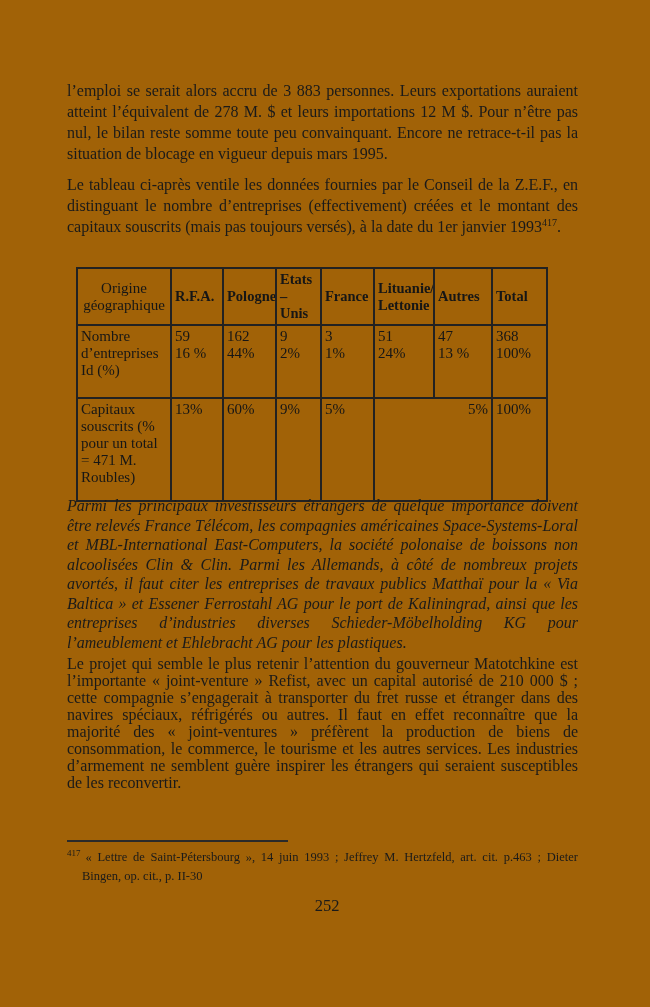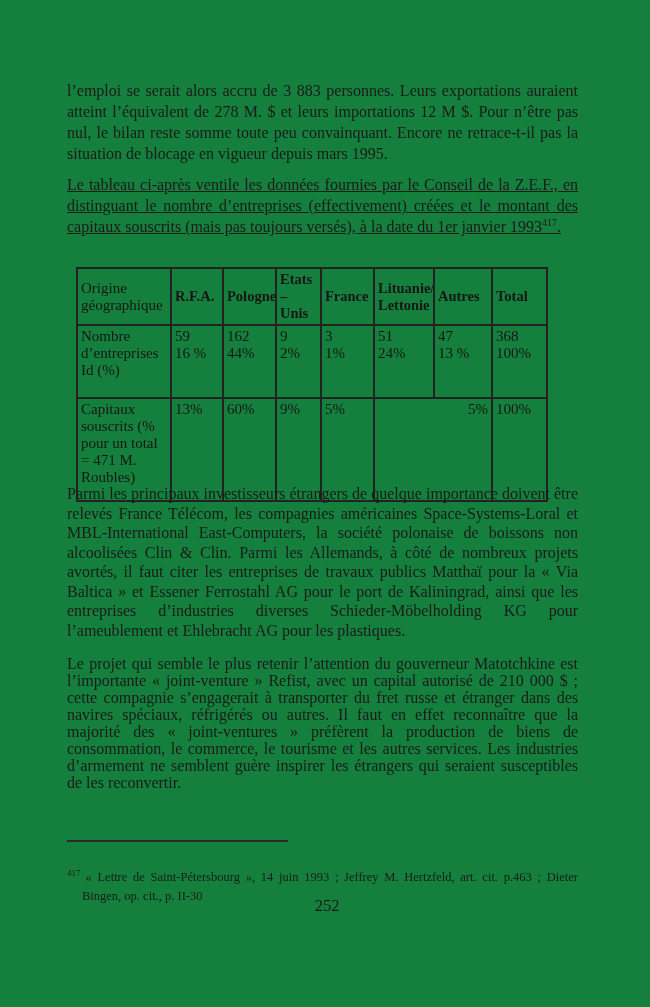--- a/index.html
+++ b/index.html
@@ -1,36 +1,36 @@
 <!DOCTYPE html>
 <html><head>
 <meta charset="utf-8">
 <style>
   html, body { margin: 0; padding: 0; background: #e8e8e8; }
   .page {
     position: relative;
     width: 650px;
     height: 1007px;
     margin: 0 auto;
-    background: #15803d;
+    background: #a16207;
     font-family: "Liberation Serif", "DejaVu Serif", serif;
     color: #1a1a1a;
     overflow: hidden;
   }
   .abs { position: absolute; }
   p.body {
     margin: 0;
     text-align: justify;
     font-size: 16px;
     left: 67px;
     width: 511px;
   }
   #p1 { top: 80px;  line-height: 21px; }
-  #p2 { top: 174px; line-height: 21px; text-decoration: underline; }
-  #p3 { top: 484px; line-height: 19.5px; }
+  #p2 { top: 174px; line-height: 21px; }
+  #p3 { top: 496px; line-height: 19.5px; font-style: italic; }
   #p4 { top: 655px; line-height: 17px; }
   sup.ref {
     font-size: 10px;
     line-height: 0;
     vertical-align: super;
   }
   
   table.data-table {
     position: absolute;
     left: 76px;
@@ -52,21 +52,21 @@
   th.colhead {
     font-weight: bold;
     font-size: 14.5px;
     text-align: left;
     vertical-align: middle;
     padding-left: 4px;
   }
   th.colhead-first {
     font-weight: normal;
     font-size: 15px;
-    text-align: left;
+    text-align: center;
     vertical-align: middle;
     padding-left: 5px;
   }
   td.label-cell {
     text-align: left;
     vertical-align: top;
     padding: 3px 3px 3px 5px;
   }
   td.num {
     vertical-align: top;
@@ -78,21 +78,21 @@
     padding-top: 3px;
     padding-right: 16px;
   }
   
   .fn-rule {
     left: 67px; top: 840px;
     width: 221px; height: 0;
     border-top: 2px solid #2a2a2a;
   }
   .footnote {
-    left: 67px; top: 868px;
+    left: 67px; top: 848px;
     width: 511px;
     font-size: 12.5px;
     line-height: 19px;
     text-align: justify;
     padding-left: 15px;
     text-indent: -15px;
     box-sizing: border-box;
   }
   .footnote sup.ref { font-size: 9px; margin-right: 5px; }
   .page-number {

